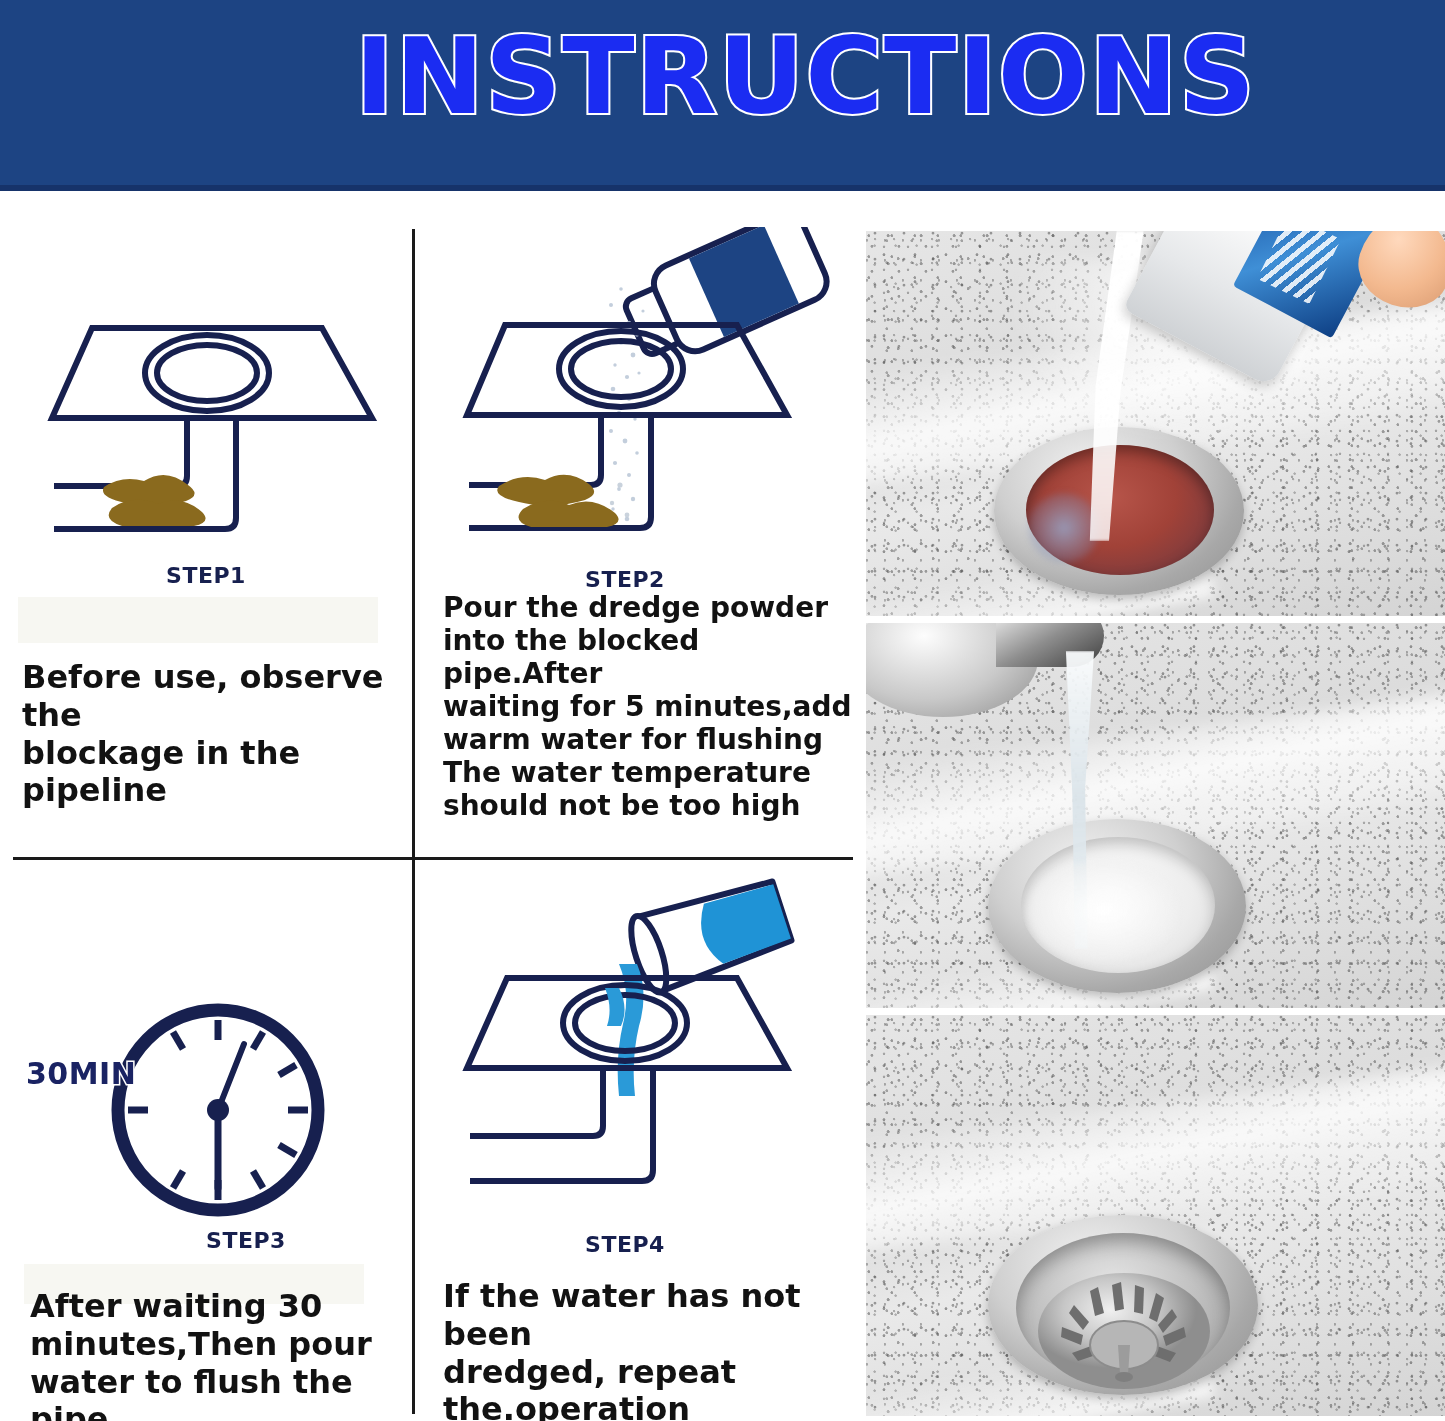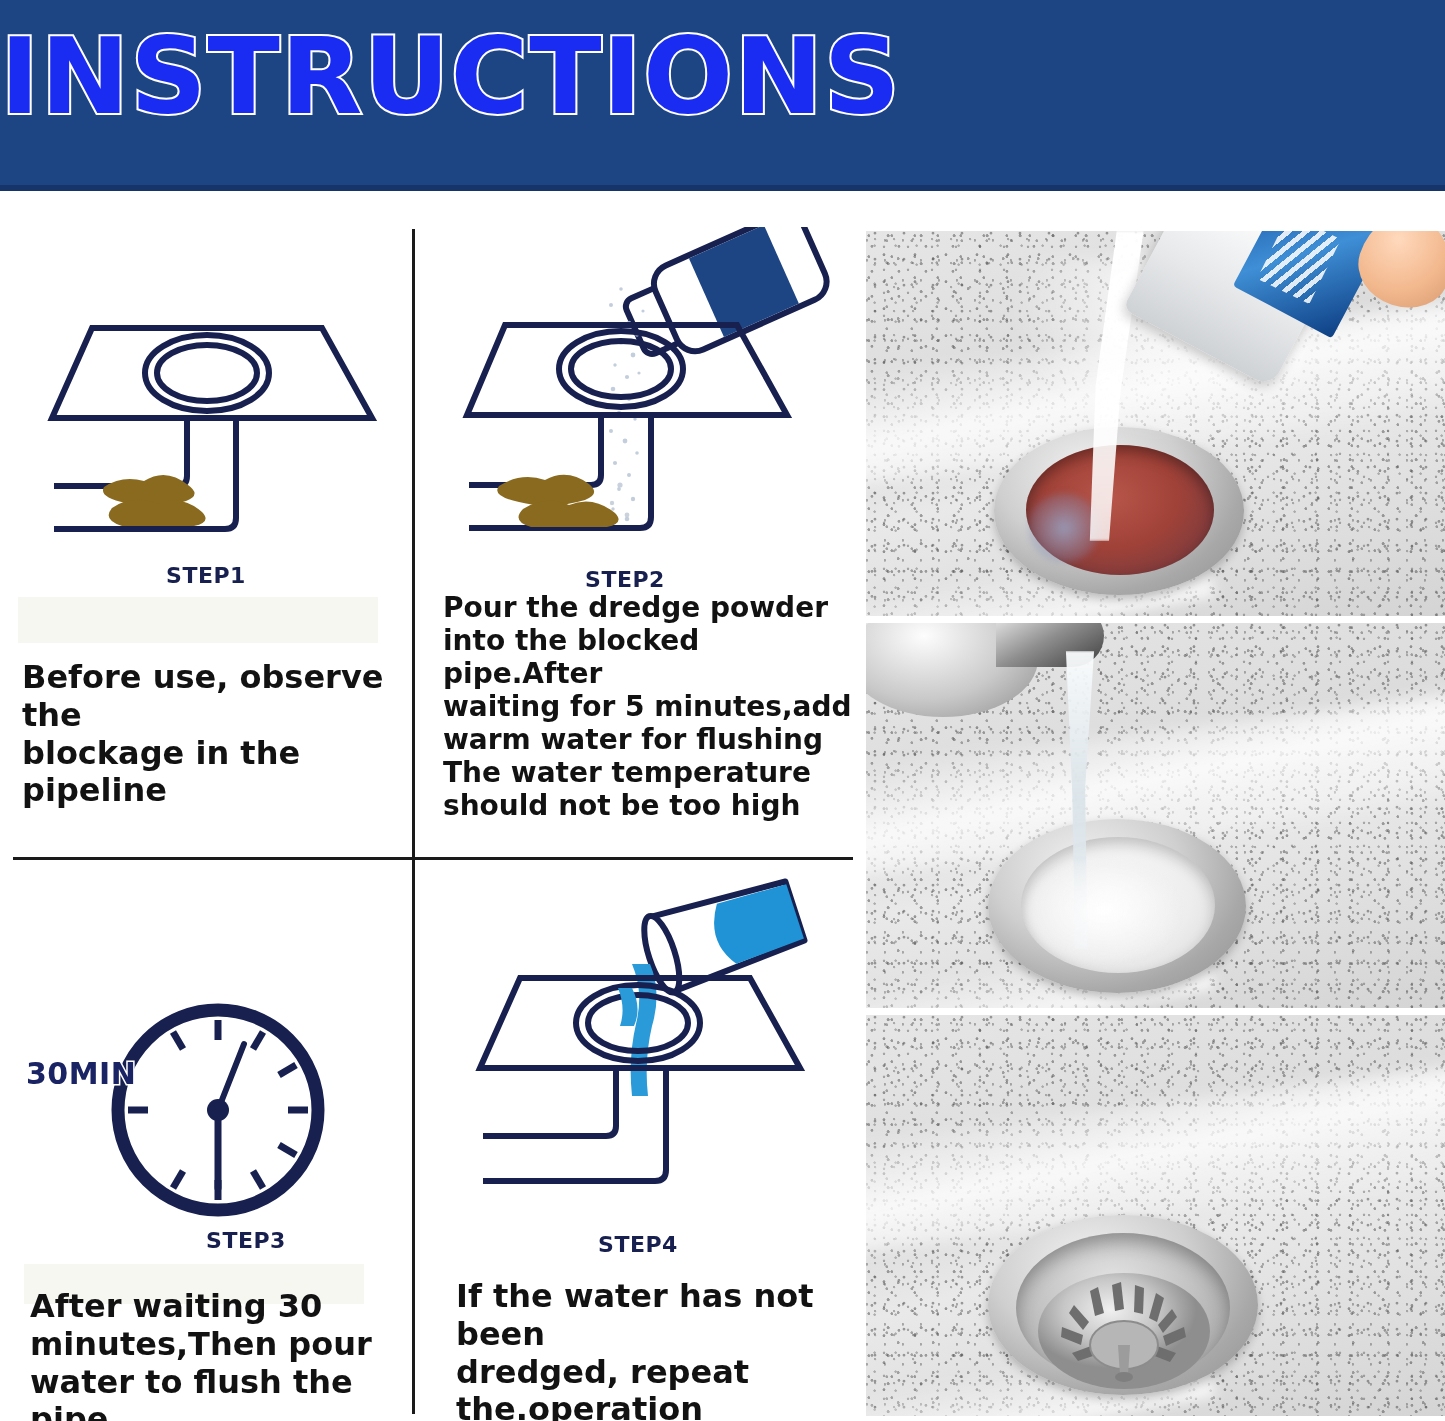--- a/index.html
+++ b/index.html
@@ -3,36 +3,36 @@
 <meta charset="utf-8">
 <style>
   html,body{margin:0;padding:0;background:#ffffff;}
   body{width:1445px;height:1421px;font-family:"Liberation Sans",sans-serif;overflow:hidden;}
   .page{position:relative;width:1445px;height:1421px;background:#fefefe;}
 
   
   .header{position:absolute;left:0;top:0;width:1445px;height:185px;background:#1d4483;}
   .header-underline{position:absolute;left:0;top:185px;width:1445px;height:6px;background:#16336a;}
   .header-title{
-    position:absolute;left:0;top:18px;width:1256px;text-align:left;
+    position:absolute;left:0;top:18px;width:1256px;text-align:right;
     font-family:"DejaVu Sans",sans-serif;font-weight:bold;font-size:106px;
     letter-spacing:1px;color:#1b2cf2;line-height:1.12;
     -webkit-text-stroke:4px #ffffff;paint-order:stroke fill;
   }
 
   
   .content{position:absolute;left:0;top:191px;width:1445px;height:1230px;background:#ffffff;padding-left:30px;}
   .divider-v{position:absolute;left:412px;top:38px;width:3px;height:1185px;background:#1a1a1a;}
   .divider-h{position:absolute;left:13px;top:666px;width:840px;height:3px;background:#1a1a1a;}
 
   .cell{position:absolute;}
   .cell-tl{left:0;top:0;width:412px;height:666px;}
   .cell-tr{left:415px;top:0;width:450px;height:666px;}
   .cell-bl{left:0;top:669px;width:492px;height:561px;}
-  .cell-br{left:415px;top:669px;width:450px;height:561px;margin-left:13px;}
+  .cell-br{left:415px;top:669px;width:450px;height:561px;}
   .steplabel{
     position:absolute;width:100%;text-align:center;
     font-family:"DejaVu Sans",sans-serif;font-weight:bold;font-size:22px;
     color:#17204f;letter-spacing:0.5px;
   }
   .caption{
     position:absolute;font-family:"DejaVu Sans",sans-serif;font-weight:bold;
     color:#121212;font-size:32px;line-height:1.18;white-space:pre-line;
   }
   .tintband{position:absolute;background:#f7f7f2;}

